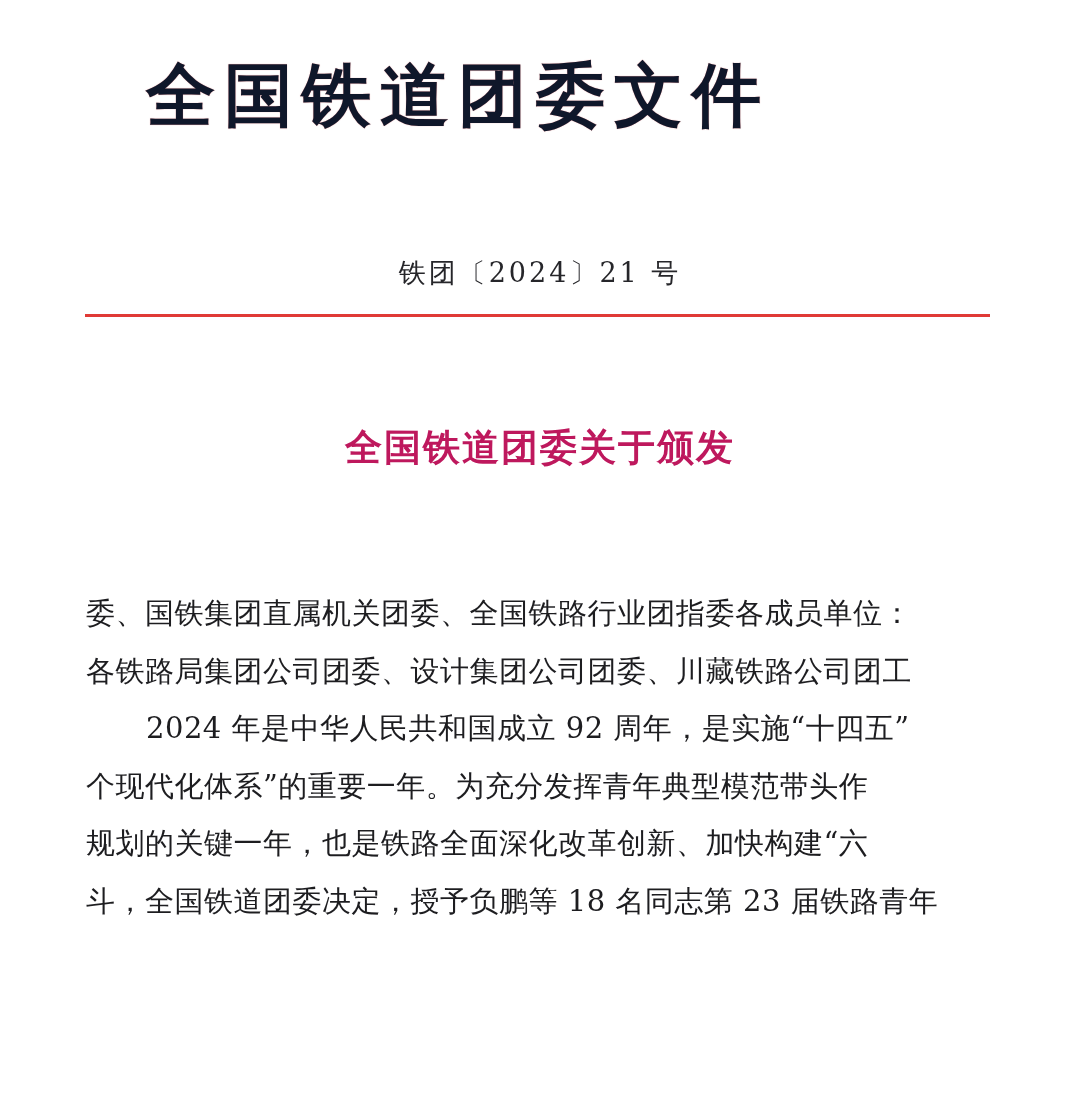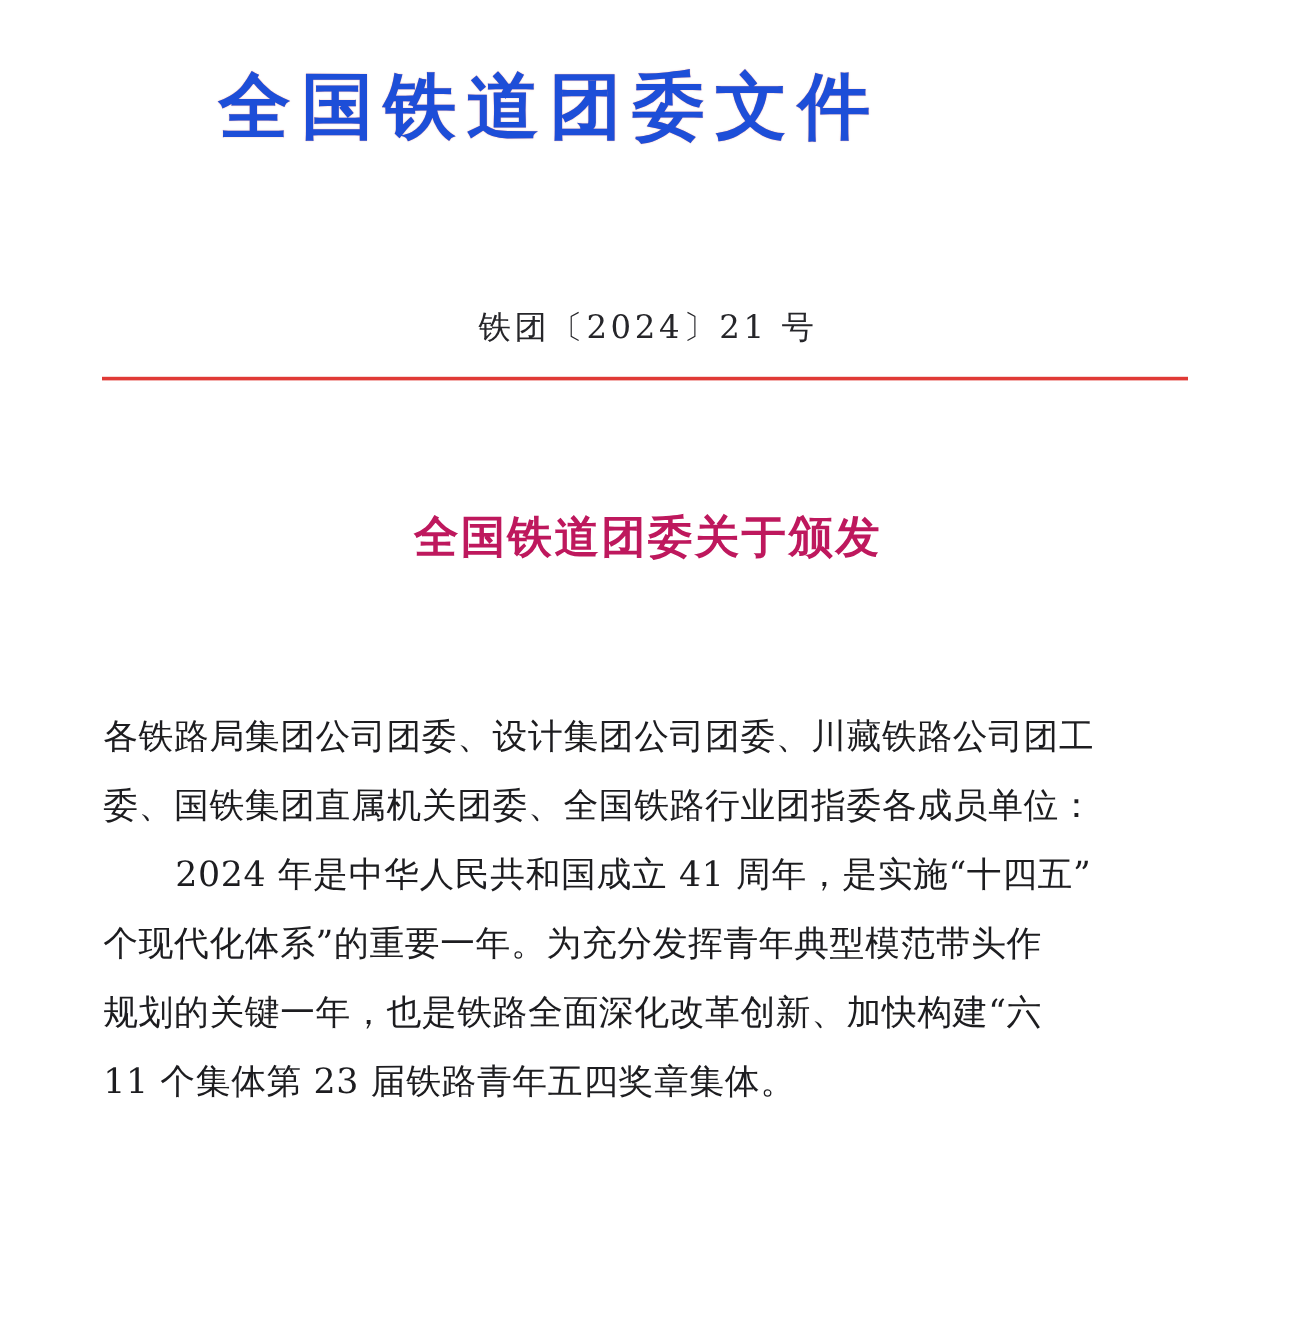--- a/index.html
+++ b/index.html
@@ -23,24 +23,24 @@
     background: #ffffff;
   }
 
   
   .masthead {
     position: absolute;
     top: 58px;
     left: 0;
     width: 916px;
     text-align: center;
-    color: #1d4ed8;
+    color: #0f172a;
     font-family: "DejaVu Serif", "Liberation Serif", serif;
     font-weight: 700;
-    font-size: 60px;
+    font-size: 69px;
     letter-spacing: 9px;
     line-height: 1.06;
     white-space: nowrap;
     text-shadow: 0 0 1px rgba(214,43,43,0.55);
   }
 
   
   .doc-number {
     position: absolute;
     top: 255px;
@@ -112,23 +112,23 @@
   <div class="doc-number">铁团〔2024〕21 号</div>
 
   <div class="red-rule"></div>
 
   <div class="doc-title">
     <span class="tline">全国铁道团委关于颁发</span>
   </div>
 
   <div class="body-block">
 
+    <div class="body-line">委、国铁集团直属机关团委、全国铁路行业团指委各成员单位：</div>
     <div class="body-line">各铁路局集团公司团委、设计集团公司团委、川藏铁路公司团工</div>
-    <div class="body-line">委、国铁集团直属机关团委、全国铁路行业团指委各成员单位：</div>
 
-    <div class="body-line indent">2024 年是中华人民共和国成立 41 周年，是实施“十四五”</div>
+    <div class="body-line indent">2024 年是中华人民共和国成立 92 周年，是实施“十四五”</div>
     <div class="body-line">个现代化体系”的重要一年。为充分发挥青年典型模范带头作</div>
     <div class="body-line">规划的关键一年，也是铁路全面深化改革创新、加快构建“六</div>
-    <div class="body-line">11 个集体第 23 届铁路青年五四奖章集体。</div>
+    <div class="body-line">斗，全国铁道团委决定，授予负鹏等 18 名同志第 23 届铁路青年</div>
 
   </div>
 
 </div>
 
 </body></html>

